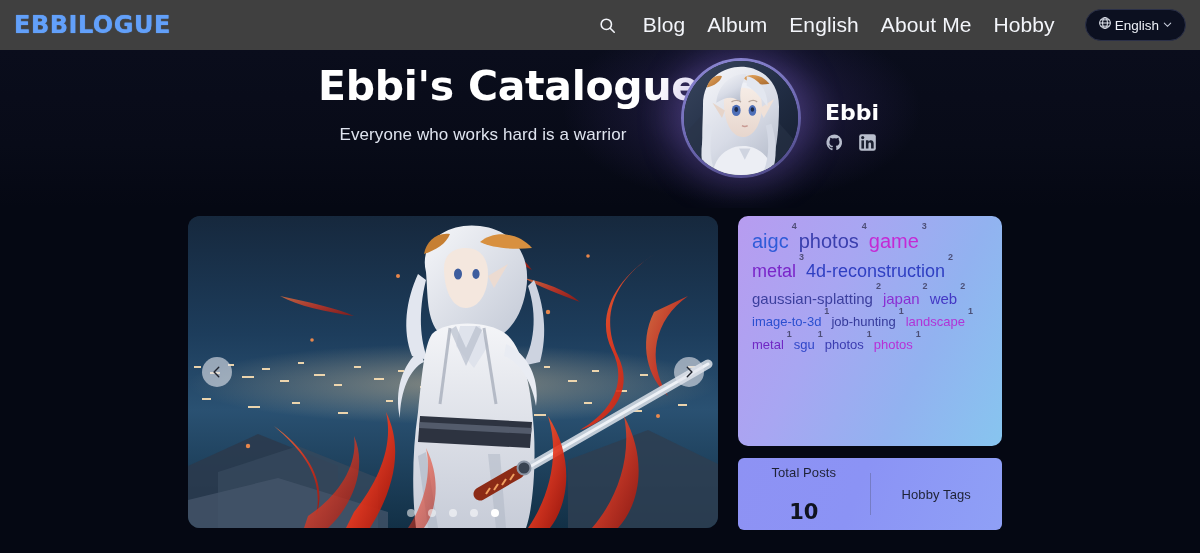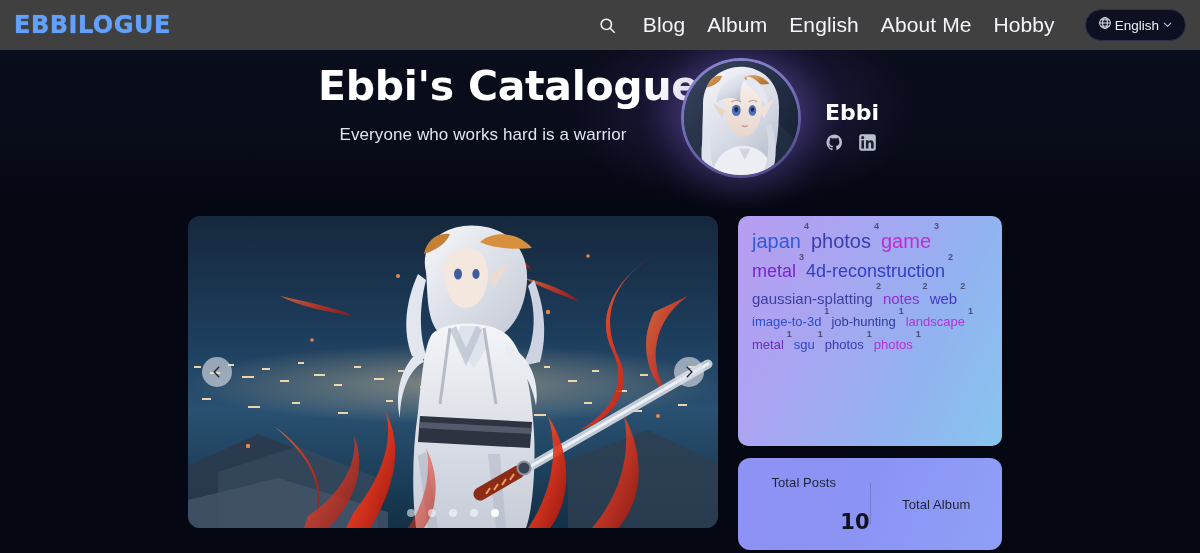--- a/index.html
+++ b/index.html
@@ -218,43 +218,42 @@
     font-size: 9px;
     font-weight: 600;
     color: #3f3f63;
     opacity: 0.85;
   }
 
   
   .stats {
     position: absolute;
     left: 738px; top: 250px;
-    width: 264px; height: 92px;
-    border-radius: 12px;
+    width: 264px; height: 72px;
+    border-radius: 6px;
     background: linear-gradient(110deg, #8e92f4 0%, #8b93f5 45%, #8fa0f6 100%);
     display: flex;
     align-items: center;
   }
   .stat {
     flex: 1;
     text-align: center;
   }
   .stat-label {
     font-size: 13px;
     color: #1e2235;
     font-weight: 500;
     letter-spacing: 0.1px;
   }
   .stat-value {
     margin-top: 20px;
     font-family: "DejaVu Sans", sans-serif;
     font-size: 21px;
     font-weight: 700;
     color: #10131f;
-    text-align: right;
   }
   .stat-div {
     width: 1px;
     height: 42px;
     background: rgba(90,95,140,0.45);
   }
 </style>
 </head>
 <body>
 
@@ -550,31 +549,31 @@
         <span class="dot"></span>
         <span class="dot"></span>
         <span class="dot"></span>
         <span class="dot active"></span>
       </div>
   </div>
 
   <div class="tagcloud">
     <div class="tag-rows" id="tag-rows">
         <div class="tag-row">
-          <a class="tag" style="font-size: 20px; color: rgb(47, 91, 216);"><span>japan</span><sup class="cnt">4</sup></a>
+          <a class="tag" style="font-size: 20px; color: rgb(47, 91, 216);"><span>aigc</span><sup class="cnt">4</sup></a>
           <a class="tag" style="font-size: 20px; color: rgb(58, 63, 174);"><span>photos</span><sup class="cnt">4</sup></a>
           <a class="tag" style="font-size: 20px; color: rgb(196, 42, 212);"><span>game</span><sup class="cnt">3</sup></a>
         </div>
         <div class="tag-row">
           <a class="tag" style="font-size: 18px; color: rgb(122, 38, 201);"><span>metal</span><sup class="cnt">3</sup></a>
           <a class="tag" style="font-size: 18px; color: rgb(47, 63, 194);"><span>4d-reconstruction</span><sup class="cnt">2</sup></a>
         </div>
         <div class="tag-row">
           <a class="tag" style="font-size: 15px; color: rgb(60, 63, 158);"><span>gaussian-splatting</span><sup class="cnt">2</sup></a>
-          <a class="tag" style="font-size: 15px; color: rgb(138, 47, 210);"><span>notes</span><sup class="cnt">2</sup></a>
+          <a class="tag" style="font-size: 15px; color: rgb(138, 47, 210);"><span>japan</span><sup class="cnt">2</sup></a>
           <a class="tag" style="font-size: 15px; color: rgb(67, 56, 196);"><span>web</span><sup class="cnt">2</sup></a>
         </div>
         <div class="tag-row">
           <a class="tag" style="font-size: 13px; color: rgb(43, 79, 208);"><span>image-to-3d</span><sup class="cnt">1</sup></a>
           <a class="tag" style="font-size: 13px; color: rgb(53, 58, 154);"><span>job-hunting</span><sup class="cnt">1</sup></a>
           <a class="tag" style="font-size: 13px; color: rgb(177, 52, 214);"><span>landscape</span><sup class="cnt">1</sup></a>
         </div>
         <div class="tag-row">
           <a class="tag" style="font-size: 13px; color: rgb(112, 40, 196);"><span>metal</span><sup class="cnt">1</sup></a>
           <a class="tag" style="font-size: 13px; color: rgb(47, 70, 200);"><span>sgu</span><sup class="cnt">1</sup></a>
@@ -584,17 +583,17 @@
       </div>
   </div>
 
   <div class="stats">
     <div class="stat">
       <div class="stat-label">Total Posts</div>
       <div class="stat-value">10</div>
     </div>
     <div class="stat-div"></div>
     <div class="stat">
-      <div class="stat-label">Total Album</div>
+      <div class="stat-label">Hobby Tags</div>
     </div>
   </div>
 
 </main>
 
 </body></html>

